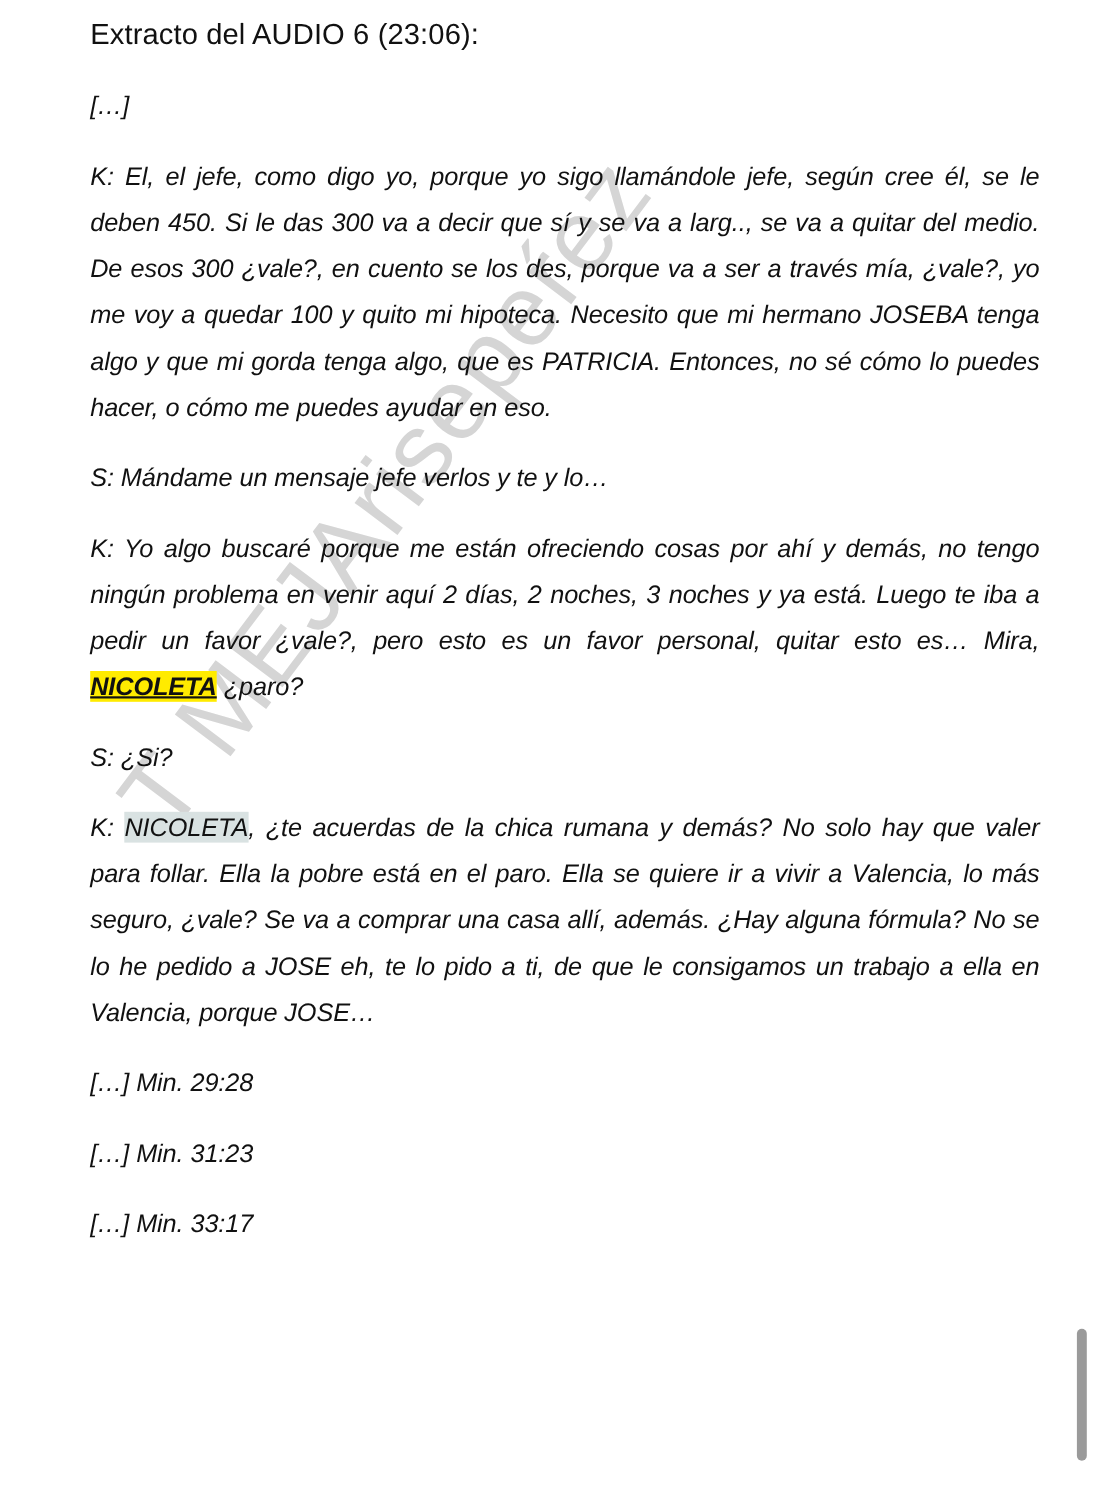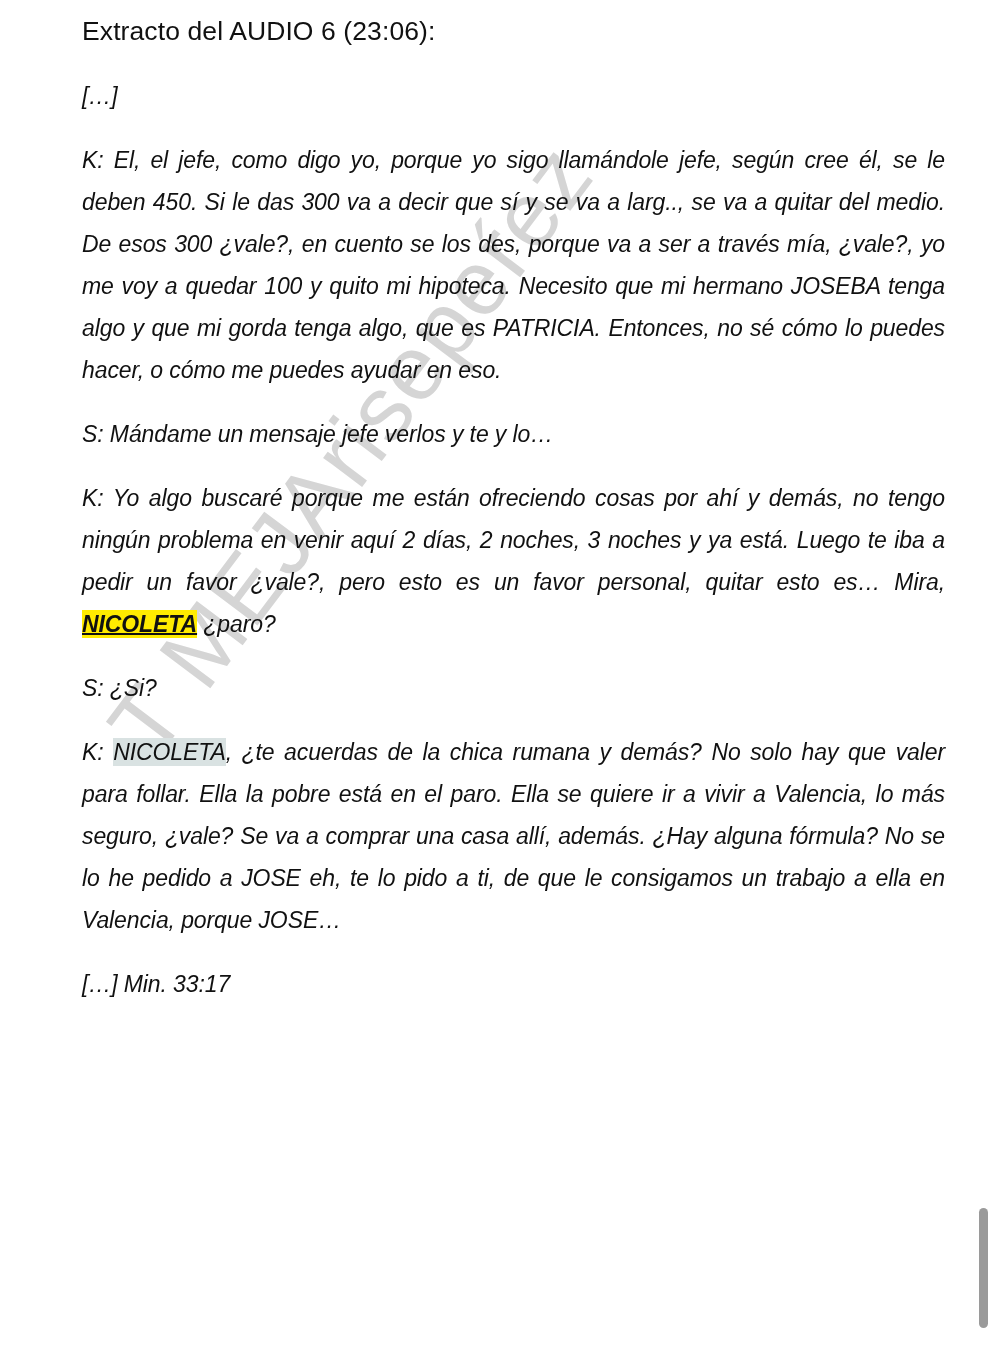--- a/index.html
+++ b/index.html
@@ -125,22 +125,24 @@
   <p class="para"><span>K: El, el jefe, como digo yo, porque yo sigo llamándole jefe, según cree él, se le deben 450. Si le das 300 va a decir que sí y se va a larg.., se va a quitar del medio. </span><span class="b">De esos 300</span><span> ¿vale?, en cuento se los des, porque va a ser a través mía, ¿vale?, </span><span class="b">yo me voy a quedar 100 y quito mi hipoteca. Necesito que mi hermano JOSEBA tenga algo y que mi gorda tenga algo, que es PATRICIA.</span><span> Entonces, no sé cómo lo puedes hacer, o cómo me puedes ayudar en eso.</span></p>
 
   <p class="para nojust"><span>S: Mándame un mensaje jefe verlos y te y lo…</span></p>
 
   <p class="para"><span>K: Yo algo buscaré porque me están ofreciendo cosas por ahí y demás, no tengo ningún problema en venir aquí 2 días, 2 noches, 3 noches y ya está. Luego te iba a pedir un favor ¿vale?, pero esto </span><span class="b">es un favor personal, quitar esto es… Mira,</span><span> </span><span class="hl-yellow">NICOLETA</span><span> ¿paro?</span></p>
 
   <p class="para nojust"><span>S: ¿Si?</span></p>
 
   <p class="para"><span>K: </span><span class="hl-gray">NICOLETA</span><span>, ¿te acuerdas de la chica rumana y demás? No solo hay que valer para follar. </span><span class="b">Ella la pobre está en el paro. Ella se quiere ir a vivir a Valencia, lo más seguro, ¿vale? Se va a comprar una casa allí, además. ¿Hay alguna fórmula?</span><span> No se lo he pedido a JOSE eh, te lo pido a ti, de que le consigamos un trabajo a ella en Valencia, porque JOSE…</span></p>
 
+  <p class="para nojust"><span>[…] Min. 29:28</span></p>
 
 
+  <p class="para nojust"><span> […] Min. 31:23</span></p>
 
 
   <p class="para nojust"><span>[…] Min. 33:17</span></p>
 
 </div>
 
 <div id="scrollbar-track"></div>
 <div id="scrollbar-thumb"></div>
 
 </body></html>

